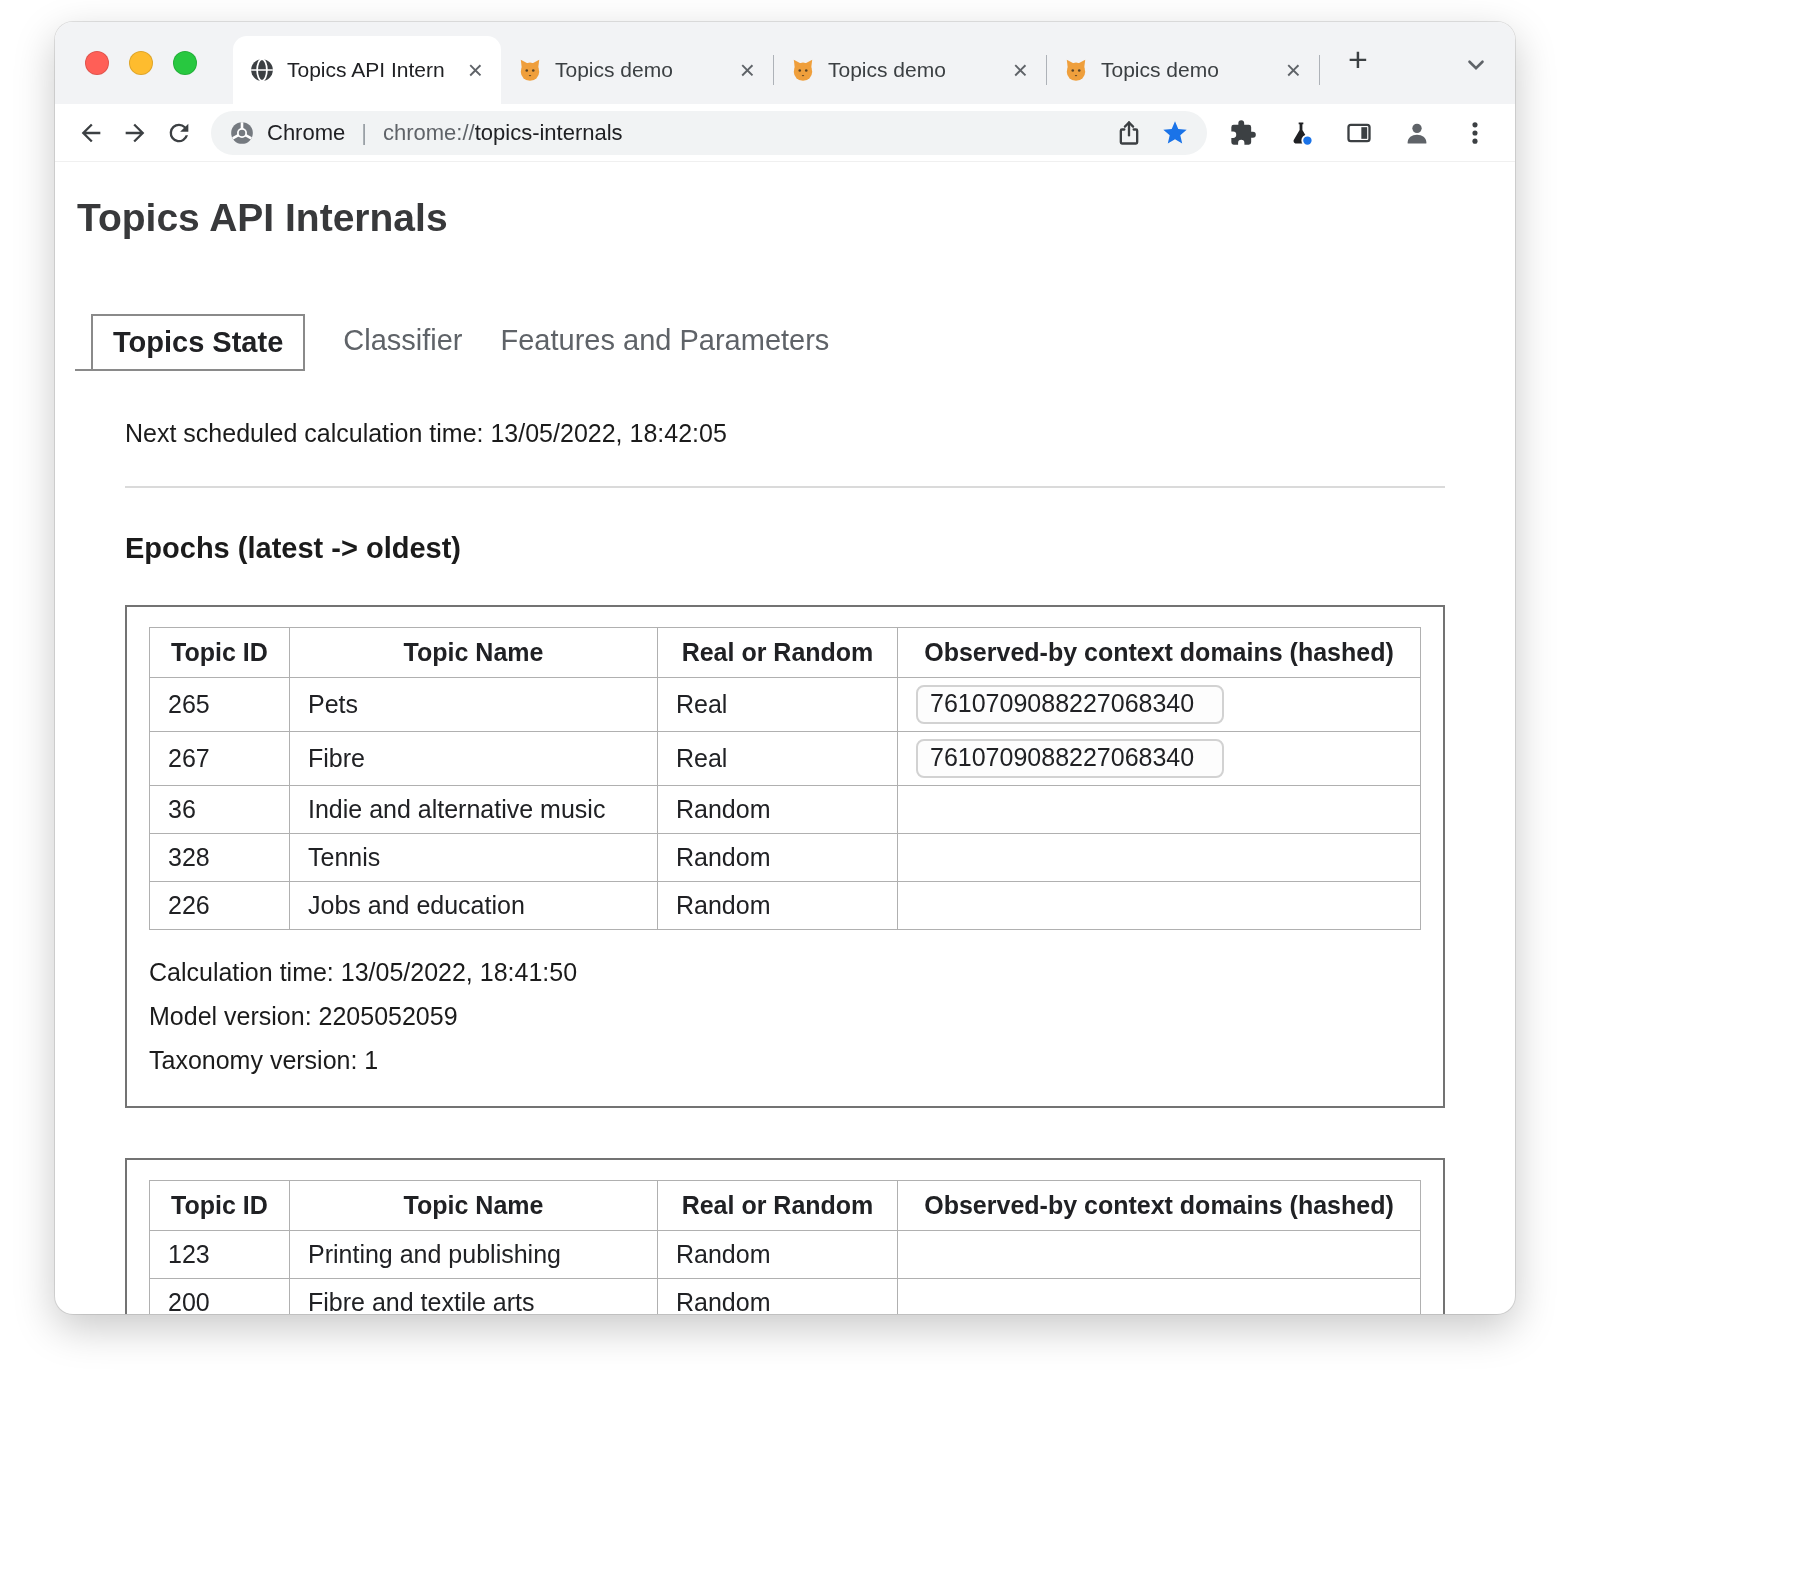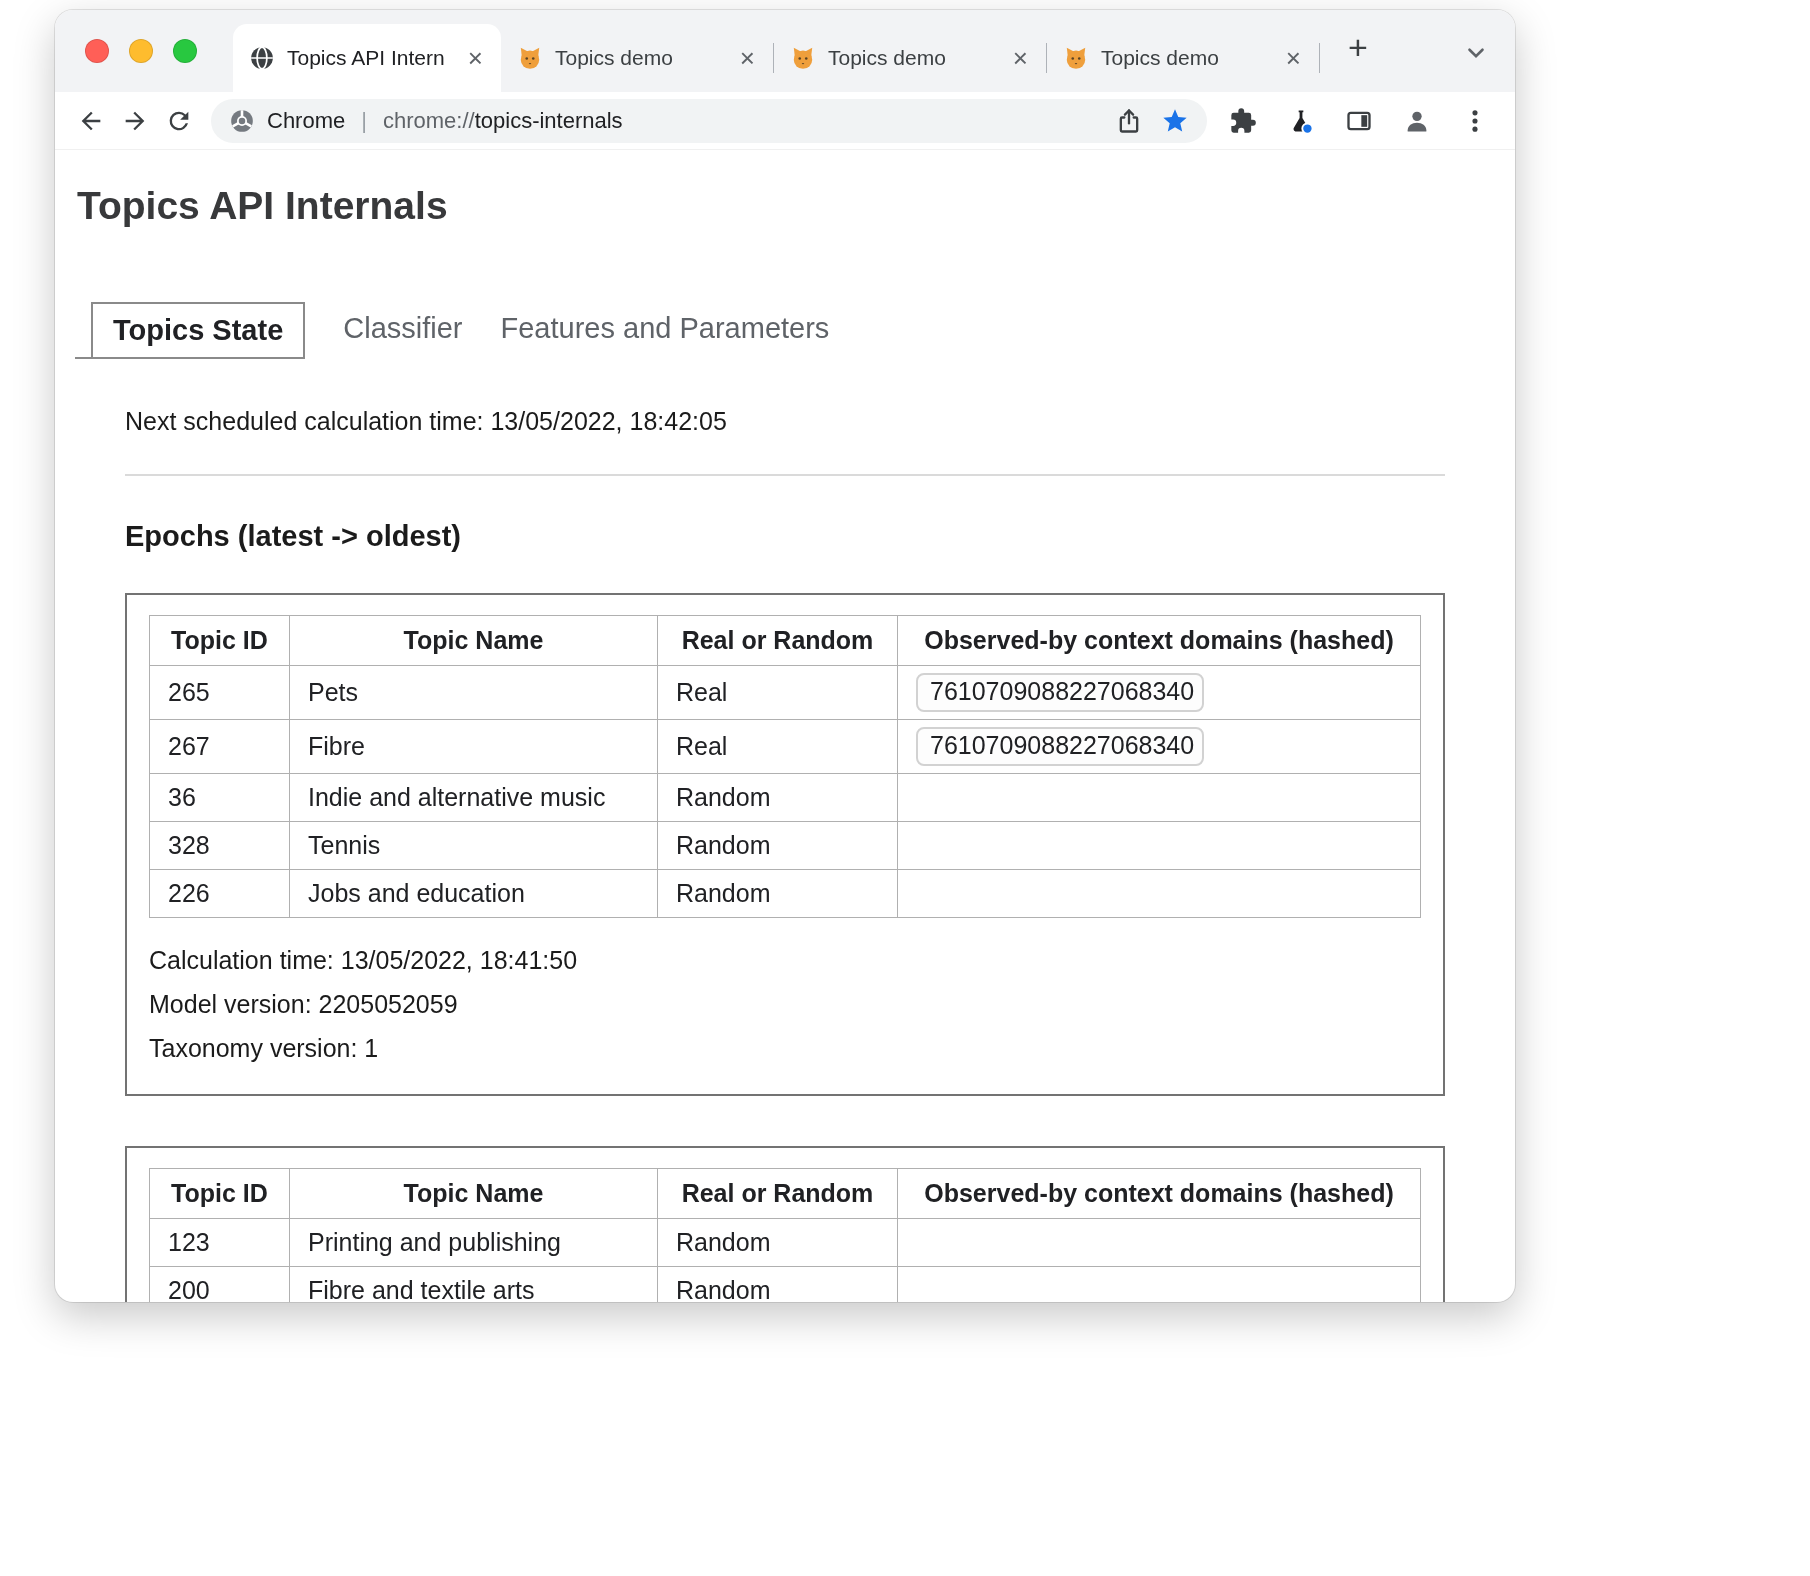--- a/index.html
+++ b/index.html
@@ -3,21 +3,21 @@
 <meta charset="utf-8">
 <style>
   * { box-sizing: border-box; }
   html,body { margin:0; padding:0; }
   body {
     width:1810px; height:1576px; background:#ffffff;
     font-family:"Liberation Sans", sans-serif; color:#202124;
     position:relative; overflow:hidden;
   }
   .window {
-    position:absolute; left:55px; top:10px; width:1460px; height:1292px;
+    position:absolute; left:55px; top:22px; width:1460px; height:1292px;
     background:#fff; border-radius:18px; overflow:hidden;
     box-shadow:0 0 0 1px rgba(0,0,0,.10), 0 14px 42px rgba(0,0,0,.22);
   }
   
   .tabstrip { height:82px; background:#f2f3f5; display:flex; align-items:flex-end; }
   .lights { display:flex; gap:20px; align-items:center; height:82px; padding:0 36px 0 30px; }
   .light { width:24px; height:24px; border-radius:50%; border:1px solid rgba(0,0,0,.12); }
   .tab { height:68px; display:flex; align-items:center; padding:0 16px; gap:12px; min-width:0; cursor:default; }
   .tab.active { width:268px; background:#fff; border-radius:14px 14px 0 0; }
   .tab.inactive { width:272px; }
@@ -51,21 +51,21 @@
   .tab-panel { padding:0 50px; }
   .next-calc { font-size:25px; margin-top:48px; color:#1b1b1b; }
   hr.divider { border:none; border-top:2px solid #dadada; margin:38px 0 0 0; }
   .epochs-heading { font-size:29px; font-weight:700; margin:44px 0 0 0; color:#1b1b1b; }
   .epoch-box { border:2px solid #737373; margin-top:40px; padding:20px 22px 24px 22px; background:#fff; }
   table.topics { border-collapse:collapse; width:100%; font-size:25px; table-layout:fixed; }
   .topics th, .topics td { border:1px solid #b0b0b0; }
   .topics th { font-weight:700; text-align:center; padding:10px 8px; }
   .topics td { padding:7px 10px 7px 18px; height:48px; }
   col.c-id { width:140px; } col.c-name { width:368px; } col.c-ror { width:240px; }
-  .chip { display:inline-block; border:2px solid #d2d2d2; border-radius:8px; padding:2px 8px 4px 12px; background:#fdfdfd; }
+  .chip { display:inline-block; border:2px solid #d2d2d2; border-radius:8px; padding:2px 28px 4px 12px; background:#fdfdfd; }
   .epoch-meta { font-size:25px; margin-top:20px; line-height:44px; color:#1b1b1b; }
 </style>
 </head>
 <body>
 
 <div class="window">
 
   <div class="tabstrip">
     <div class="lights">
       <span class="light" style="background:#ff5f57"></span>

